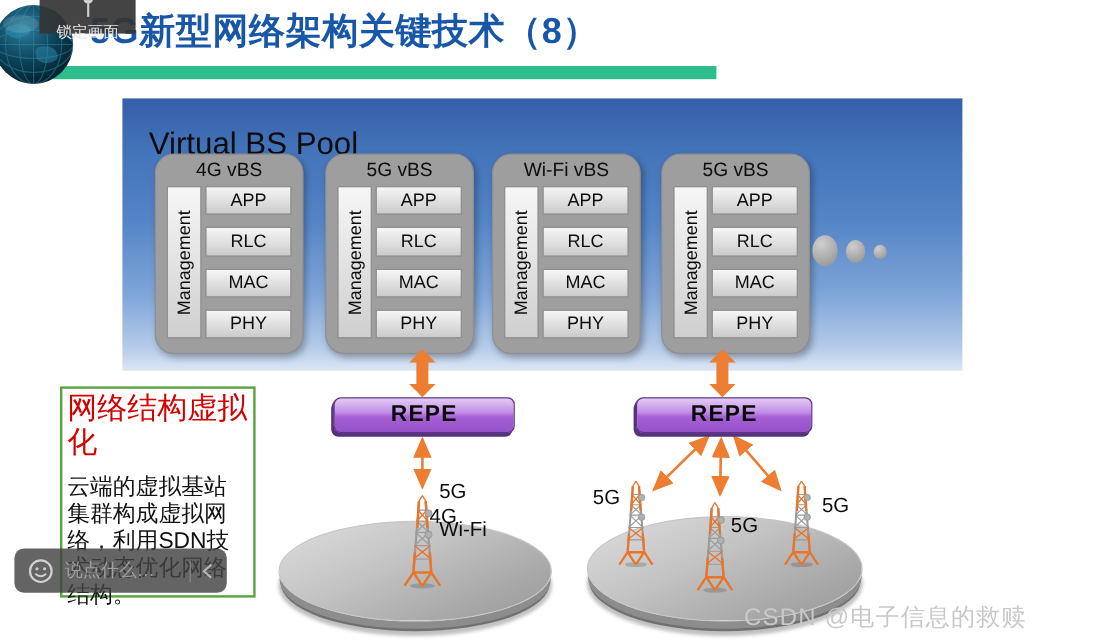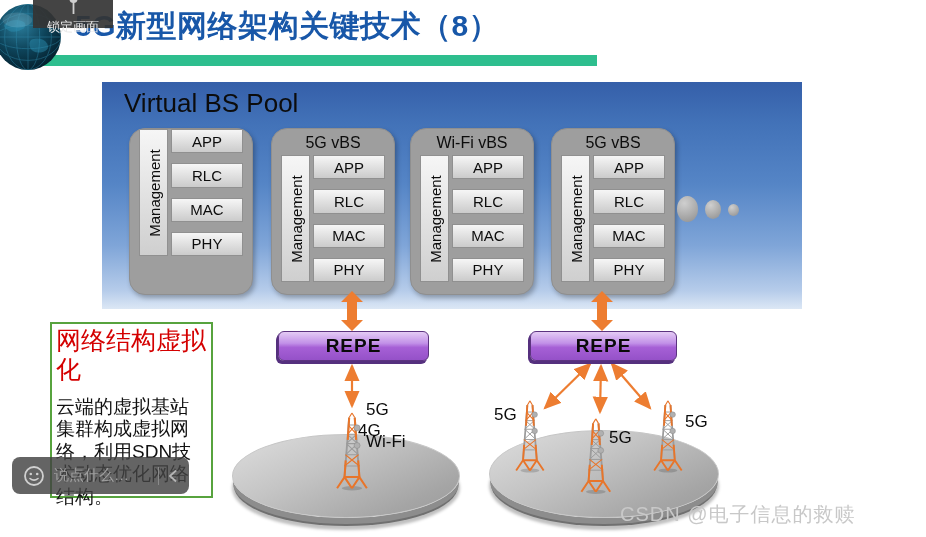--- a/index.html
+++ b/index.html
@@ -9,21 +9,21 @@
   .title{position:absolute;left:75px;top:6px;z-index:2;font-size:30px;font-weight:bold;
          color:#1857A8;letter-spacing:0.5px;white-space:nowrap;}
   .green-bar{position:absolute;left:30px;top:55px;width:567px;height:11px;background:#2EBE8E;z-index:1;}
   .globe{position:absolute;left:-6px;top:3px;width:68px;height:68px;z-index:8;}
   .tooltip{position:absolute;left:33px;top:0;width:80px;height:28px;background:rgba(52,52,52,0.92);
            z-index:9;display:flex;align-items:center;color:#e9e9e9;font-size:13px;flex-direction:column;}
   .tooltip .pin{width:13px;height:24px;margin:-6px 2px 0 2px;flex:0 0 auto;}
   
   .pool{position:absolute;left:102px;top:82px;width:700px;height:227px;z-index:1;
         background:linear-gradient(to bottom,#355FA9 0%,#4272B8 18%,#5585C6 45%,#7FA5D8 72%,#B6CCEA 92%,#DCE7F5 100%);}
-  .pool-title{position:absolute;left:22px;top:6px;font-size:26px;color:#0c0c0c;}
+  .pool-title{position:absolute;left:22px;top:22px;font-size:26px;color:#0c0c0c;}
   .vbs-card{position:absolute;top:46px;width:122px;height:165px;background:#9e9e9e;border:1px solid #8f8f8f;
             border-radius:16px;box-shadow:2px 3px 5px rgba(0,0,0,0.28);}
   .vbs-title{text-align:center;font-size:16px;color:#0c0c0c;line-height:24px;height:24px;margin-top:2px;}
   .vbs-body{display:flex;gap:3px;padding:0 9px;}
   .mgmt{width:27px;height:125px;background:linear-gradient(to bottom,#f6f6f6,#cfcfcf);
         border:1px solid #909090;position:relative;}
   .mgmt span{position:absolute;top:50%;left:50%;transform:translate(-50%,-50%) rotate(-90deg);
              white-space:nowrap;font-size:15px;color:#0c0c0c;}
   .layers{flex:1;height:127px;display:flex;flex-direction:column;justify-content:space-between;gap:10px;}
   .layer{height:29px;background:linear-gradient(to bottom,#f6f6f6,#cbcbcb);border:1px solid #909090;
@@ -104,20 +104,21 @@
     <circle cx="6.5" cy="5" r="4" fill="#cfcfcf"></circle>
     <rect x="5.6" y="8" width="1.8" height="12" fill="#cfcfcf"></rect>
   </svg>
   <span>锁定画面</span>
 </div>
 
 <div class="pool">
   <div class="pool-title">Virtual BS Pool</div>
 
   <div class="vbs-card" style="left:27px">
+    <div class="vbs-title">4G vBS</div>
     <div class="vbs-body">
       <div class="mgmt">
           <span>Management</span>
         </div>
       <div class="layers">
         <div class="layer">APP</div>
         <div class="layer">RLC</div>
         <div class="layer">MAC</div>
         <div class="layer">PHY</div>
       </div>

